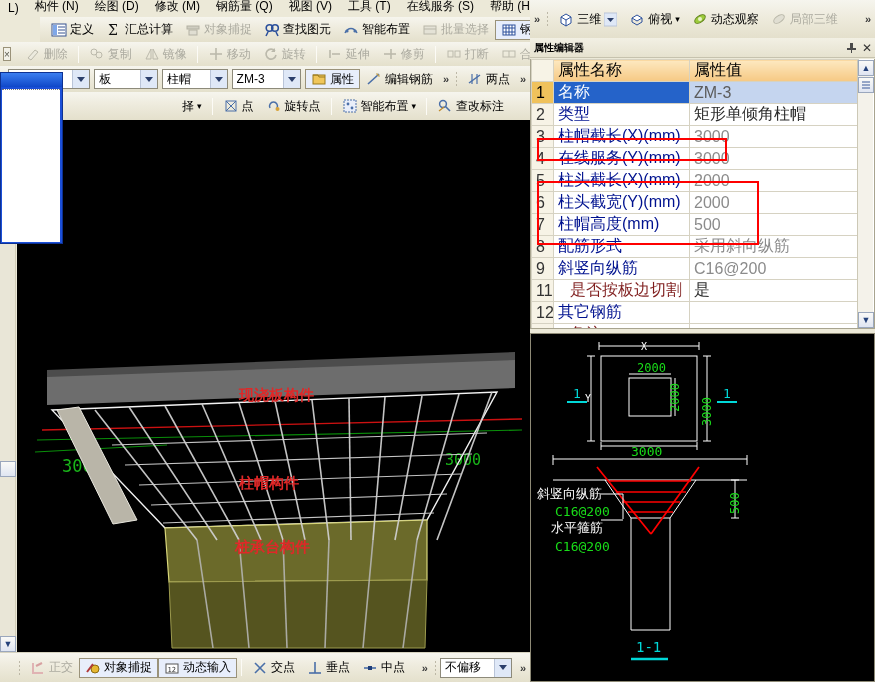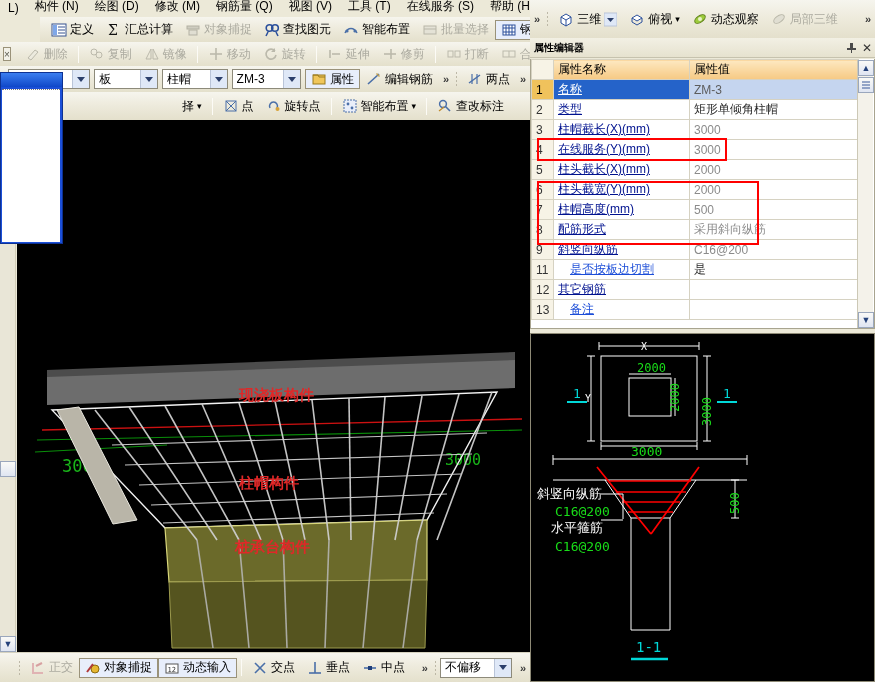--- a/index.html
+++ b/index.html
@@ -73,29 +73,29 @@
   #propTitle { position:absolute; left:0; top:38px; width:345px; height:20px;
                background:linear-gradient(to bottom,#f2f0e4,#e6e2cf);
                display:flex; align-items:center; border-bottom:1px solid #c6c2ae; }
   #propTitle .t { font-weight:bold; font-size:10px; padding-left:4px; flex:1; }
   .titlebtn { width:16px; height:16px; display:flex; align-items:center;
               justify-content:center; font-size:12px; color:#333; cursor:default; }
 
   #proptable { position:absolute; left:0; top:59px; width:345px; height:270px;
                background:#fff; border:1px solid #a8a48f; border-top:none; overflow:hidden; }
   table.grid { border-collapse:collapse; width:328px; table-layout:fixed; }
-  table.grid td, table.grid th { border:1px solid #d6d2c2; height:20px; font-size:12px;
+  table.grid td, table.grid th { border:1px solid #d6d2c2; height:20px; font-size:16px;
         padding:0 4px; overflow:hidden; white-space:nowrap; text-align:left;}
   th.hnum { width:22px; background:#f7f3e6; }
   th.hname, th.hval { background:linear-gradient(to bottom,#fde8c0,#f6c983);
                       text-align:center; font-weight:normal; }
   th.hname { width:136px; }
   td.num { width:22px; background:#f7f3e6; text-align:center; color:#333; font-size:11px; }
-  td.name { width:136px; color:#00128f;text-decoration:underline; }
-  td.name.black { color:#1d4ed8;padding-left:16px; }
+  td.name { width:136px; color:#00128f; }
+  td.name.black { color:#7f1d1d;padding-left:16px; }
   td.val { color:#8b8b8b; }
   td.val.dark { color:#2b2b2b;font-family:Liberation Serif, serif; }
   tr.selrow td.num { background:#f0c25c; color:#000; }
   tr.selrow td.name { background:#2563c9; color:#fff; }
   tr.selrow td.val { background:#c5d5ef; color:#5c5c5c; }
 
   .redbox { position:absolute; border:2px solid #f00; pointer-events:none; }
 
   #vscroll-r { position:absolute; right:1px; top:1px; width:16px; height:268px;
                background:#f4f2ea; border-left:1px solid #ccc8b6; }

